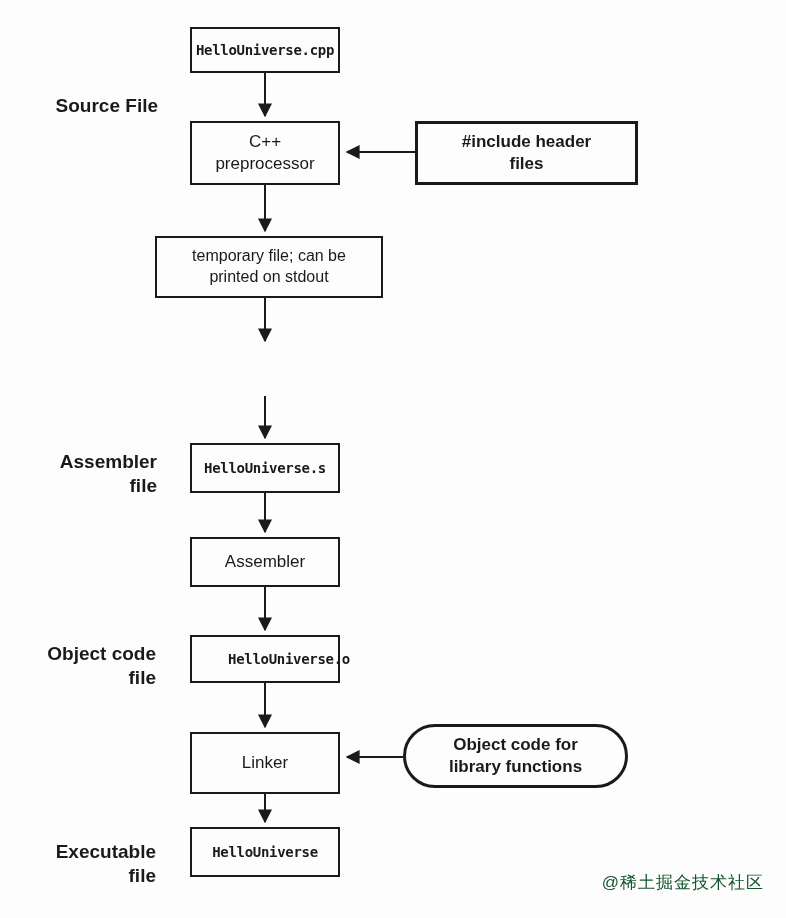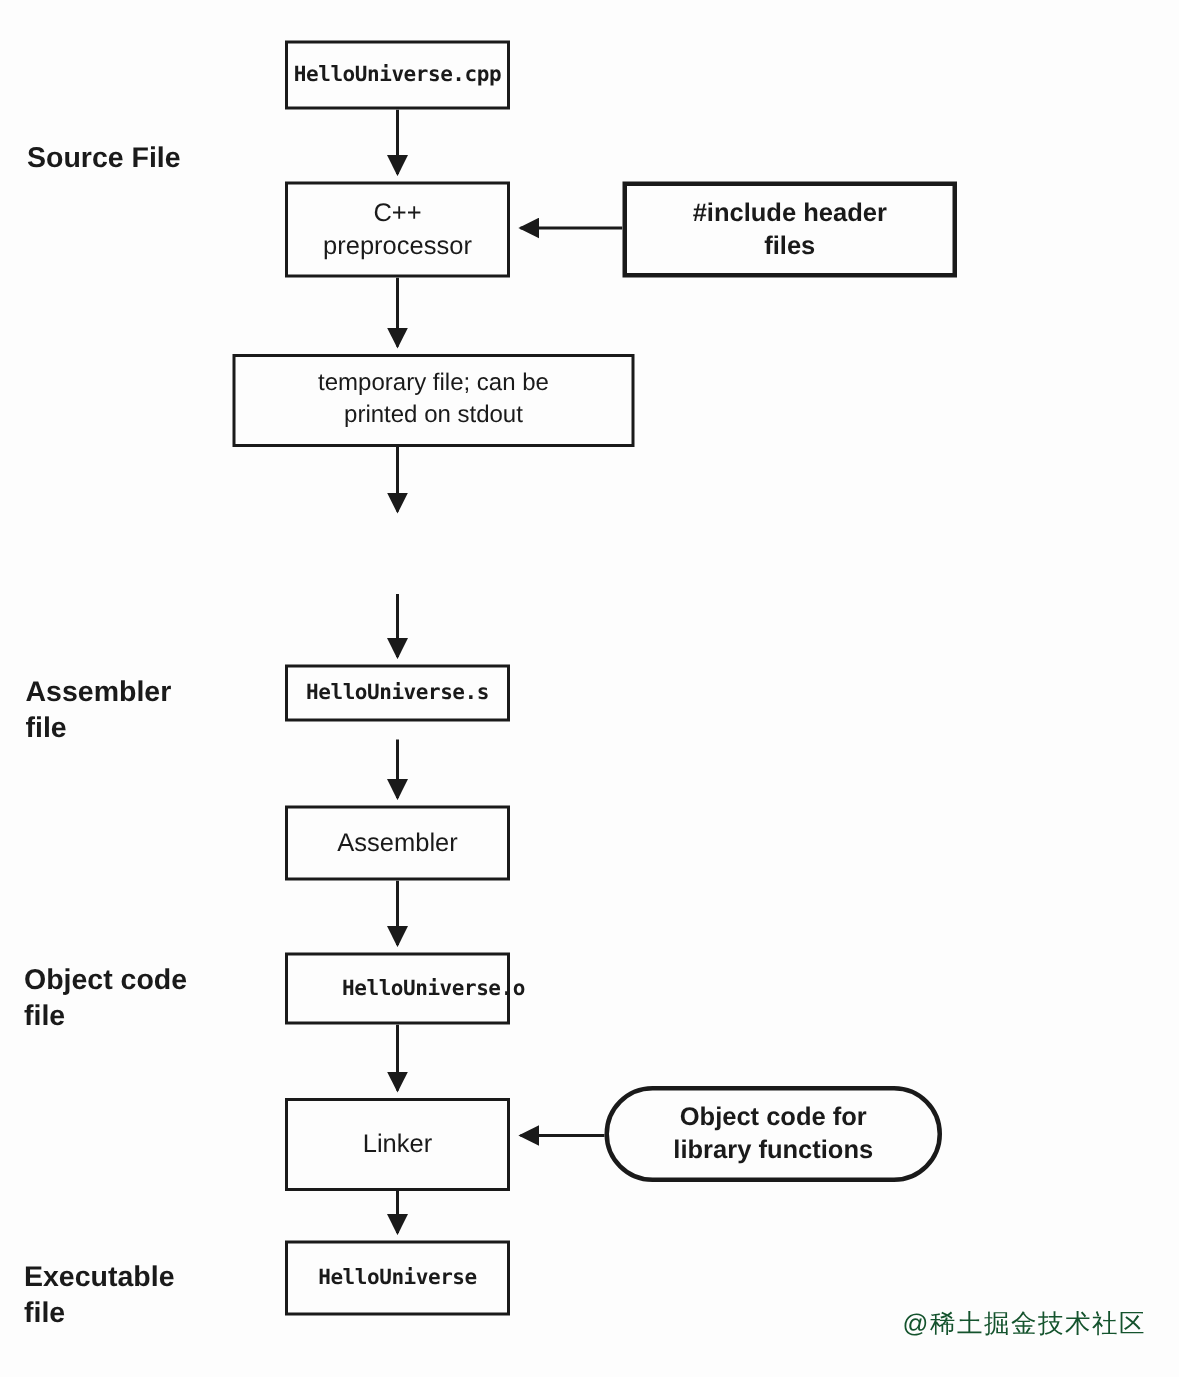--- a/index.html
+++ b/index.html
@@ -34,21 +34,21 @@
     letter-spacing: -0.3px;
   }
   .annotation {
     border-width: 3px;
     font-weight: 700;
     font-size: 17px;
   }
   .stage-label {
     position: absolute;
     width: 140px;
-    text-align: left;
+    text-align: right;
     font-weight: 700;
     font-size: 19px;
     line-height: 1.28;
     white-space: pre-line;
   }
   .arrows {
     position: absolute;
     left: 0; top: 0;
     width: 786px; height: 918px;
     pointer-events: none;
@@ -83,25 +83,25 @@
     <line x1="265" y1="782" x2="265" y2="822" stroke="#1a1a1a" stroke-width="2" marker-end="url(#ah)"></line>
     <line x1="415" y1="152" x2="347" y2="152" stroke="#1a1a1a" stroke-width="2" marker-end="url(#ah)"></line>
     <line x1="403" y1="757" x2="347" y2="757" stroke="#1a1a1a" stroke-width="2" marker-end="url(#ah)"></line>
   </svg>
 
   <div class="box mono" style="left:190px; top:27px; width:150px; height:46px;">HelloUniverse.cpp</div>
 
   <div class="box sans" style="left:190px; top:121px; width:150px; height:64px;">C++
 preprocessor</div>
 
-  <div class="box sans-sm" style="left:155px; top:236px; width:268px; height:62px;">temporary file; can be
+  <div class="box sans-sm" style="left:155px; top:236px; width:228px; height:62px;">temporary file; can be
 printed on stdout</div>
 
 
-  <div class="box mono" style="left:190px; top:443px; width:150px; height:38px;">HelloUniverse.s</div>
+  <div class="box mono" style="left:190px; top:443px; width:150px; height:50px;">HelloUniverse.s</div>
 
   <div class="box sans" style="left:190px; top:537px; width:150px; height:50px;">Assembler</div>
 
   <div class="box mono" style="left:190px; top:635px; width:150px; height:48px;padding-left:48px;">HelloUniverse.o</div>
 
   <div class="box sans" style="left:190px; top:732px; width:150px; height:62px;">Linker</div>
 
   <div class="box mono" style="left:190px; top:827px; width:150px; height:50px;">HelloUniverse</div>
 
   <div class="box annotation" style="left:415px; top:121px; width:223px; height:64px;">#include header

